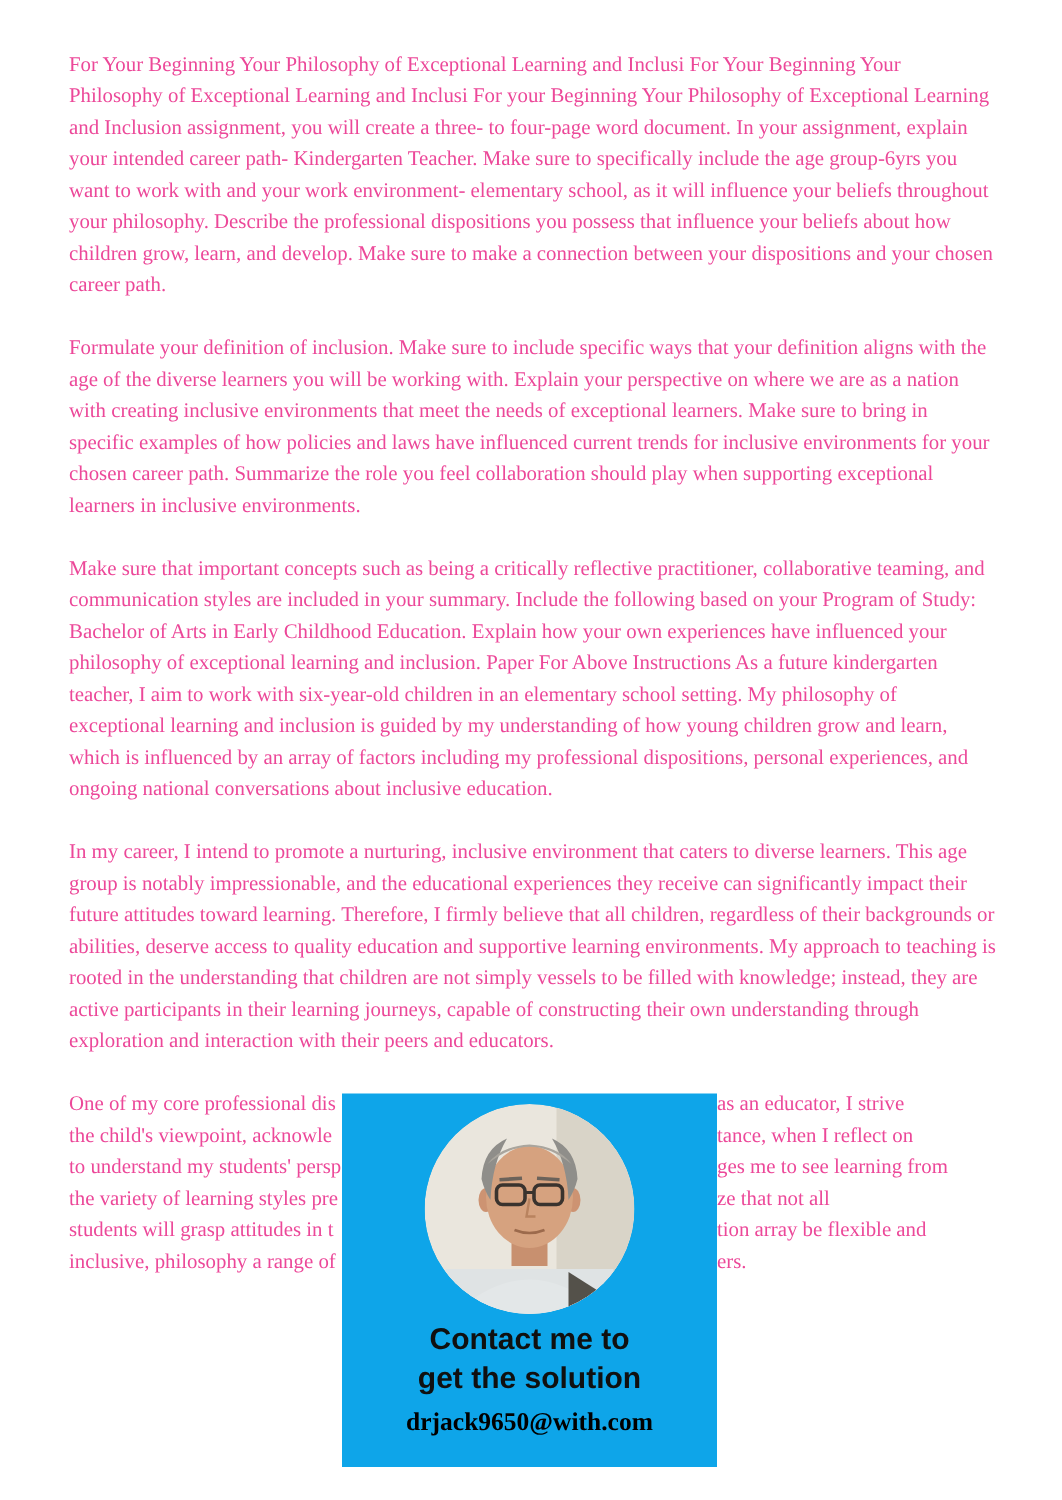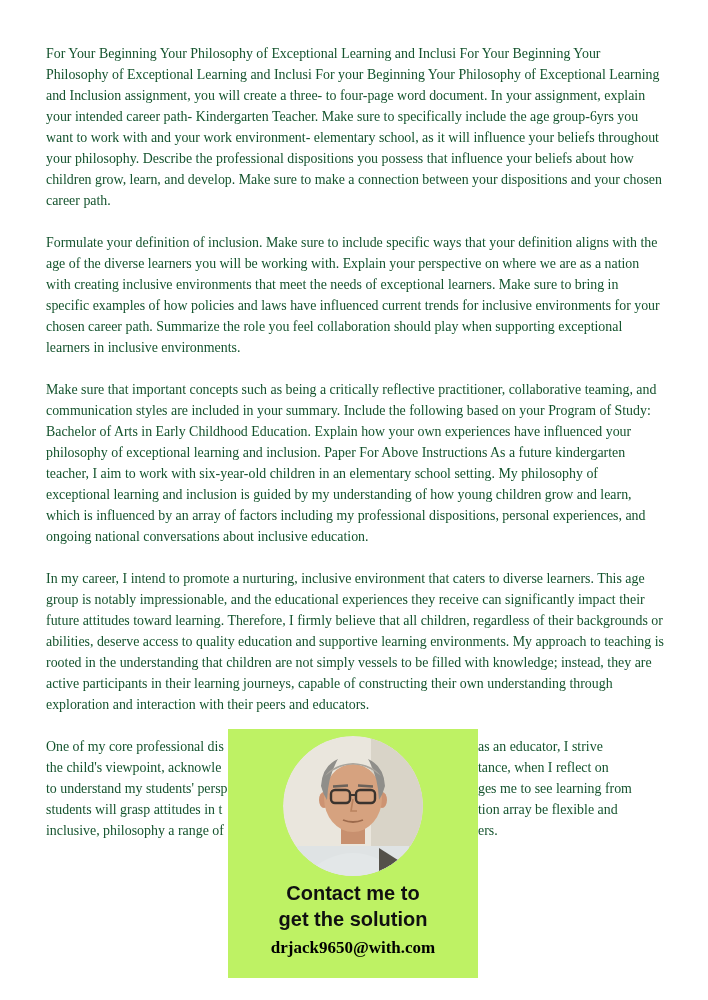--- a/index.html
+++ b/index.html
@@ -5,25 +5,25 @@
   html, body { margin:0; padding:0; }
   body {
     width:708px; height:1000px;
     background:#ffffff;
     font-family:"Liberation Serif", serif;
     position:relative;
     overflow:hidden;
   }
   .doc {
     position:absolute;
-    left:46px; top:43px;
+    left:46px; top:33px;
     width:619px;
     font-size:13.9px;
     line-height:21px;
-    color:#14532d;
+    color:#ec4899;
   }
   .doc p { margin:0 0 21px 0; }
   .obscured-para { position:relative; }
   .obscured-line { position:relative; height:21px; white-space:nowrap; }
   .obscured-line .frag-left { position:absolute; left:0; top:0; }
   .obscured-line .frag-right { position:absolute; left:432px; top:0; }
   .overlay {
     position:absolute;
     left:228px; top:729px;
     width:250px; height:249px;
@@ -74,31 +74,35 @@
     </div>
     <div class="obscured-line">
       <span class="frag-left">the child's viewpoint, acknowle</span>
       <span class="frag-right">tance, when I reflect on</span>
     </div>
     <div class="obscured-line">
       <span class="frag-left">to understand my students' persp</span>
       <span class="frag-right">ges me to see learning from</span>
     </div>
     <div class="obscured-line">
+      <span class="frag-left">the variety of learning styles pre</span>
+      <span class="frag-right">ze that not all</span>
+    </div>
+    <div class="obscured-line">
       <span class="frag-left">students will grasp attitudes in t</span>
       <span class="frag-right">tion array be flexible and</span>
     </div>
     <div class="obscured-line">
       <span class="frag-left">inclusive, philosophy a range of</span>
       <span class="frag-right">ers.</span>
     </div>
   </div>
 </div>
 
-<div class="overlay" style="background: #bef264;">
+<div class="overlay" style="background: #0ea5e9;">
   <div class="avatar">
     <svg viewBox="0 0 140 140" width="140" height="140" xmlns="http://www.w3.org/2000/svg">
       <defs>
           <clipPath id="avclip">
             <circle cx="70" cy="70" r="70"></circle>
           </clipPath>
         </defs>
       <g clip-path="url(#avclip)">
         <rect width="140" height="140" fill="#eae6dd"></rect>
         <rect x="88" y="0" width="52" height="140" fill="#d9d4c8"></rect>

